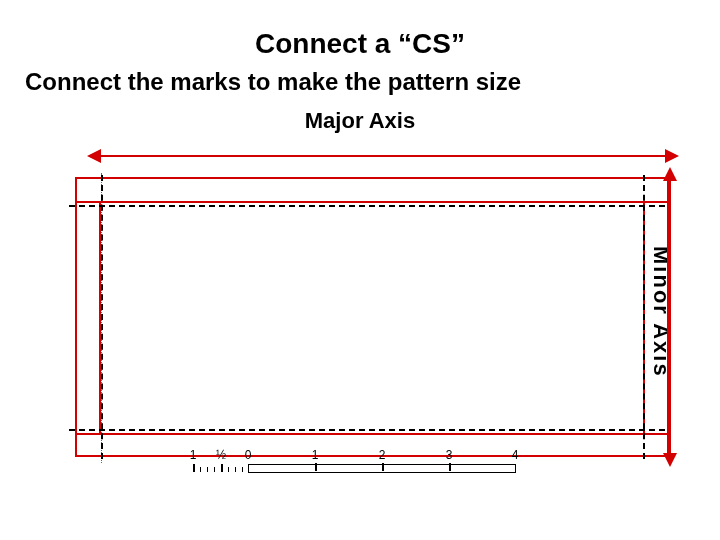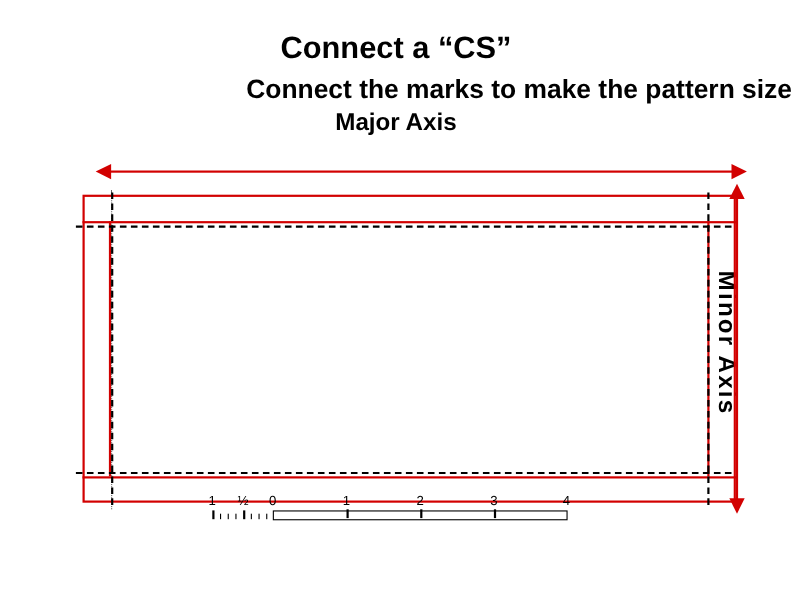--- a/index.html
+++ b/index.html
@@ -11,31 +11,31 @@
     position: relative;
     overflow: hidden;
   }
   .title {
     text-align: center;
     font-weight: bold;
     font-size: 28px;
     margin-top: 28px;
   }
   .subtitle {
-    text-align: right;
+    text-align: left;
     font-weight: bold;
     font-size: 24px;
     margin-top: 8px;
     padding-left: 25px;
   }
   .major-axis-label {
     text-align: center;
     font-weight: bold;
     font-size: 22px;
-    margin-top: 2px;
+    margin-top: 12px;
   }
   .minor-axis-label {
     position: absolute;
     font-weight: bold;
     font-size: 22px;
     writing-mode: vertical-rl;
     top: 246px;
     left: 648px;
     letter-spacing: 2px;
   }

